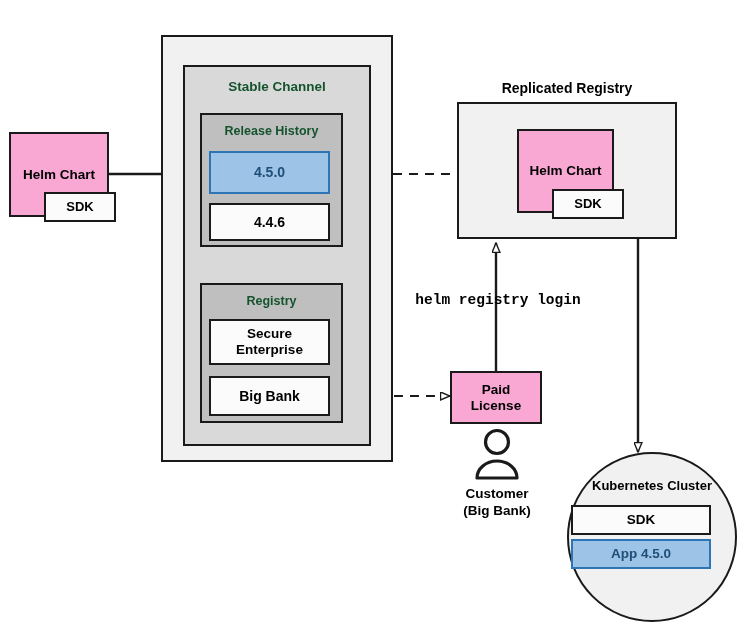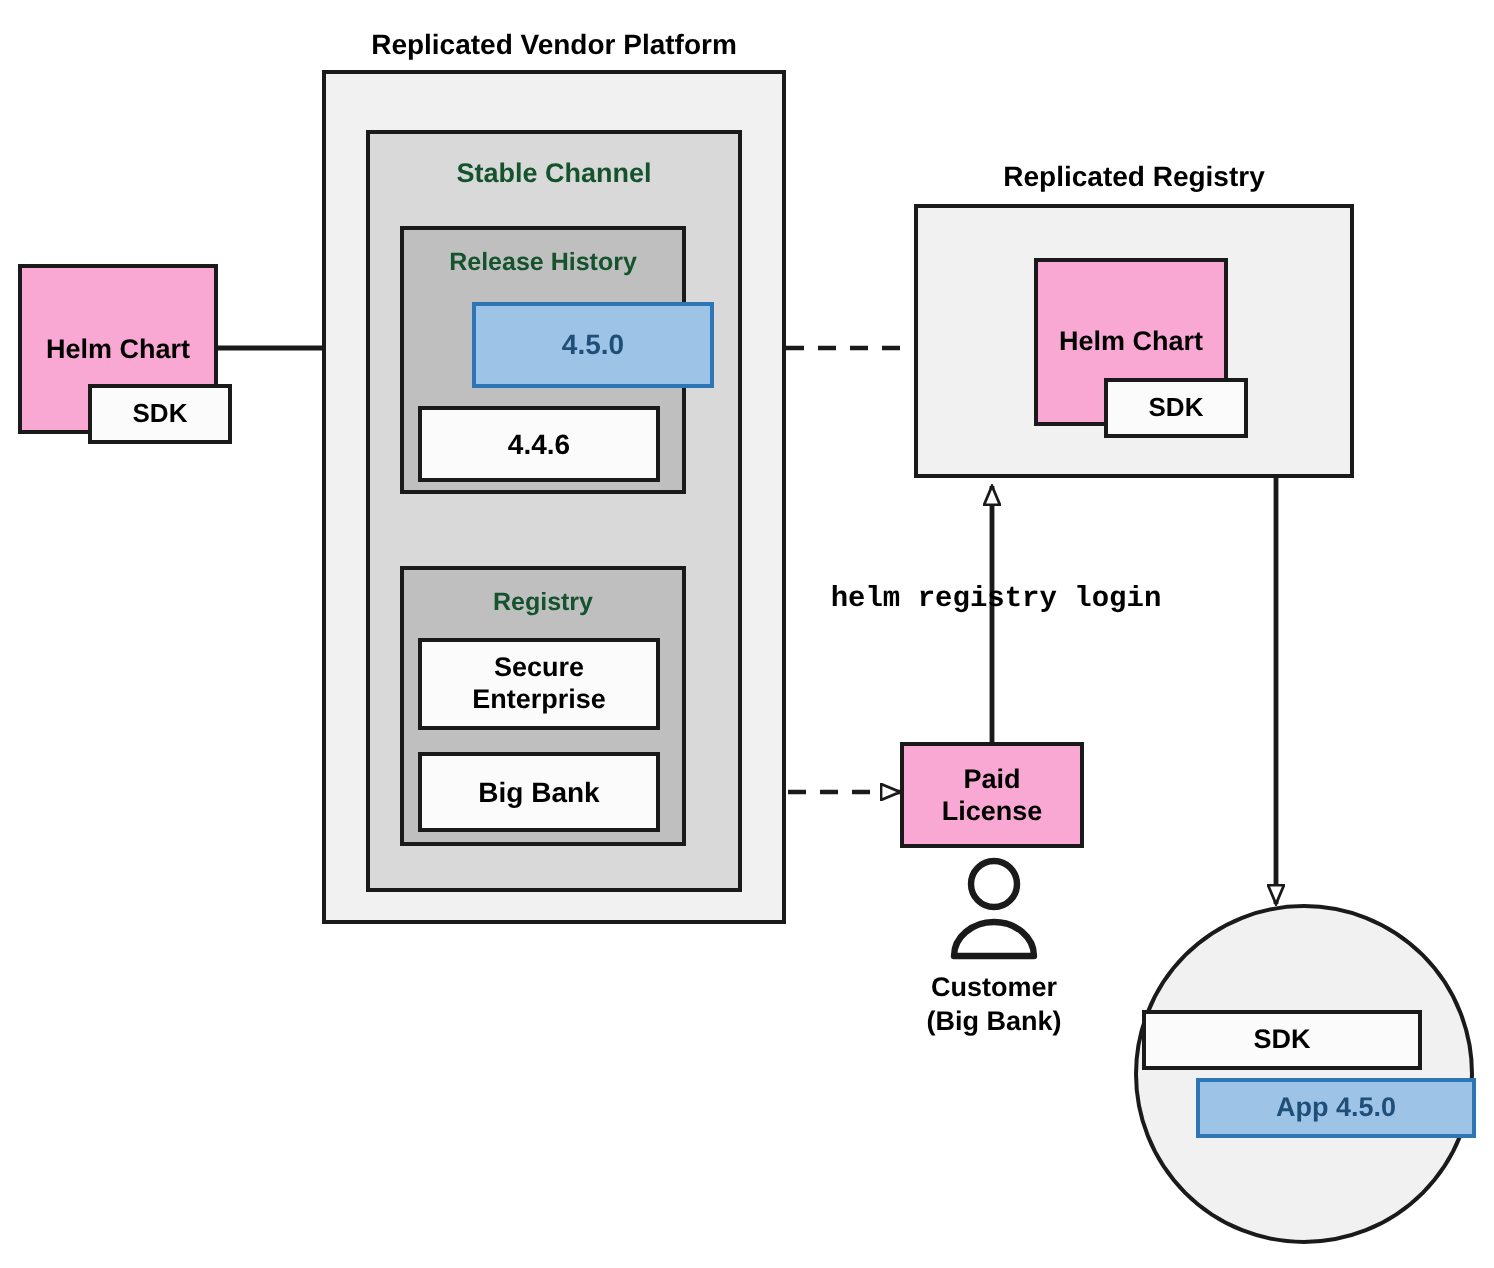--- a/index.html
+++ b/index.html
@@ -55,21 +55,21 @@
     text-align: center;
     font-weight: bold;
     color: #14532d;
   }
   
   .fill-outer   { background: #f1f1f1; }
   .fill-mid     { background: #d9d9d9; }
   .fill-inner   { background: #bfbfbf; }
   .fill-gray    { background: #f9a8d4; }
   .fill-white   { background: #fbfbfb; }
-  .fill-blue    { background: #9dc3e6; border-color: #2e75b6; color: #1f4e79; margin-left: 27px; }
+  .fill-blue    { background: #9dc3e6; border-color: #2e75b6; color: #1f4e79; }
 
   .svg-layer {
     position: absolute;
     left: 0; top: 0;
     width: 747px;
     height: 634px;
     pointer-events: none;
   }
   .person {
     position: absolute;
@@ -111,21 +111,20 @@
 
     <g>
       <path d="M496,371 L496,243" stroke="#1a1a1a" stroke-width="2.4" fill="none" marker-end="url(#arrow-open)"></path>
     </g>
 
     <g>
       <path d="M638,239 L638,452" stroke="#1a1a1a" stroke-width="2.4" fill="none" marker-end="url(#arrow-open)"></path>
     </g>
   </svg>
 
-  <div class="title-lbl" style="left:161px; top:14px; width:232px; font-size:14px;">Replicated Vendor Platform</div>
 
   <div class="node fill-outer" style="left:161px; top:35px; width:232px; height:427px; display:block;"></div>
 
   <div class="node fill-mid" style="left:183px; top:65px; width:188px; height:381px; display:block;">
     <div class="container-label" style="top:12px; font-size:13.5px;">Stable Channel</div>
   </div>
 
   <div class="node fill-inner" style="left:200px; top:113px; width:143px; height:134px; display:block;">
     <div class="container-label" style="top:9px; font-size:12.5px;">Release History</div>
   </div>
@@ -164,18 +163,19 @@
     <circle cx="26" cy="14" r="11.5" fill="none" stroke="#1a1a1a" stroke-width="3.2"></circle>
     <path d="M6,50 a20,17 0 0 1 40,0 z" fill="none" stroke="#1a1a1a" stroke-width="3.2" stroke-linejoin="round"></path>
   </svg>
   <div class="title-lbl" style="left:437px; top:486px; width:120px; font-size:13.5px;">Customer</div>
   <div class="title-lbl" style="left:437px; top:503px; width:120px; font-size:13.5px;">(Big Bank)</div>
 
   <div class="mono-lbl" style="left:398px; top:292px; width:200px; font-size:14.5px;">helm registry login</div>
 
 
   <div class="cluster-circle" style="left:567px; top:452px; width:170px; height:170px;"></div>
+  <div class="title-lbl" style="left:567px; top:478px; width:170px; font-size:13px;">Kubernetes Cluster</div>
 
   <div class="node fill-white" style="left:571px; top:505px; width:140px; height:30px; font-size:13.5px;">SDK</div>
 
   <div class="node fill-blue" style="left:571px; top:539px; width:140px; height:30px; font-size:13.5px;">App 4.5.0</div>
 
 </div>
 
 </body></html>

